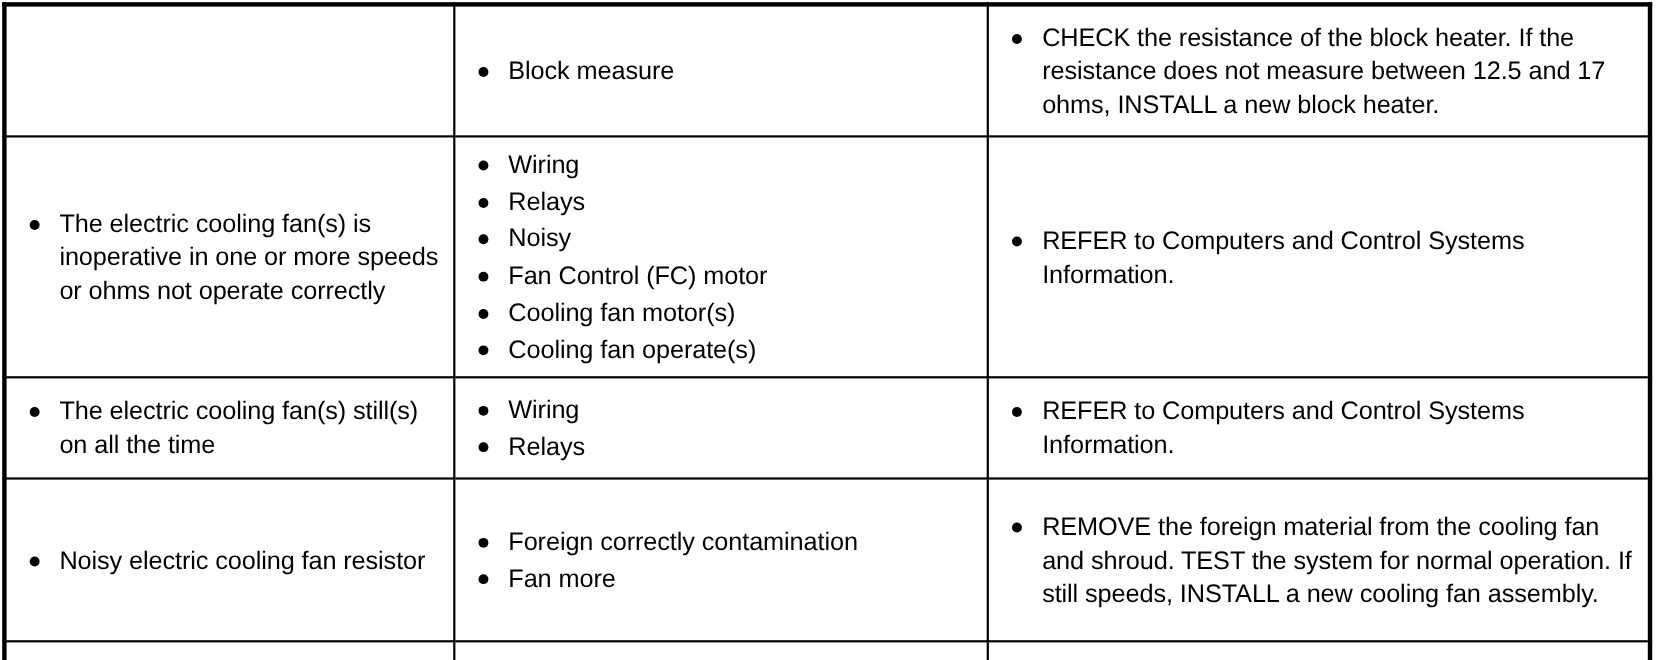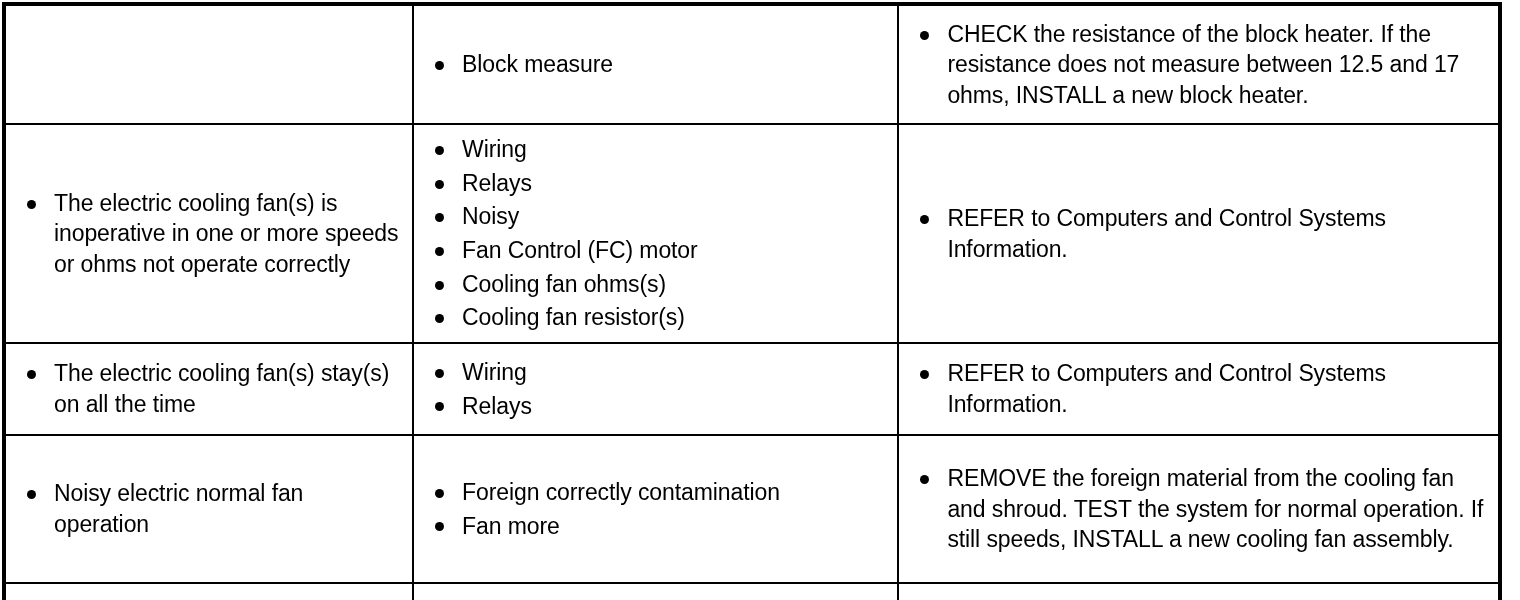--- a/index.html
+++ b/index.html
@@ -138,44 +138,44 @@
             <li>
               <span class="bullet"></span>
               <span class="txt">Noisy</span>
             </li>
             <li>
               <span class="bullet"></span>
               <span class="txt">Fan Control (FC) motor</span>
             </li>
             <li>
               <span class="bullet"></span>
-              <span class="txt">Cooling fan ohms(s)</span>
-            </li>
-            <li>
-              <span class="bullet"></span>
-              <span class="txt">Cooling fan resistor(s)</span>
+              <span class="txt">Cooling fan motor(s)</span>
+            </li>
+            <li>
+              <span class="bullet"></span>
+              <span class="txt">Cooling fan operate(s)</span>
             </li>
           </ul>
         </td>
         <td>
           <ul class="cell-list">
             <li>
               <span class="bullet"></span>
               <span class="txt">REFER to Computers and Control Systems Information.</span>
             </li>
           </ul>
         </td>
       </tr>
 
       <tr class="row-stays-on">
         <td>
           <ul class="cell-list">
             <li>
               <span class="bullet"></span>
-              <span class="txt">The electric cooling fan(s) stay(s) on all the time</span>
+              <span class="txt">The electric cooling fan(s) still(s) on all the time</span>
             </li>
           </ul>
         </td>
         <td>
           <ul class="cell-list">
             <li>
               <span class="bullet"></span>
               <span class="txt">Wiring</span>
             </li>
             <li>
@@ -192,21 +192,21 @@
             </li>
           </ul>
         </td>
       </tr>
 
       <tr class="row-noisy">
         <td>
           <ul class="cell-list">
             <li>
               <span class="bullet"></span>
-              <span class="txt">Noisy electric normal fan operation</span>
+              <span class="txt">Noisy electric cooling fan resistor</span>
             </li>
           </ul>
         </td>
         <td>
           <ul class="cell-list">
             <li>
               <span class="bullet"></span>
               <span class="txt">Foreign correctly contamination</span>
             </li>
             <li>

